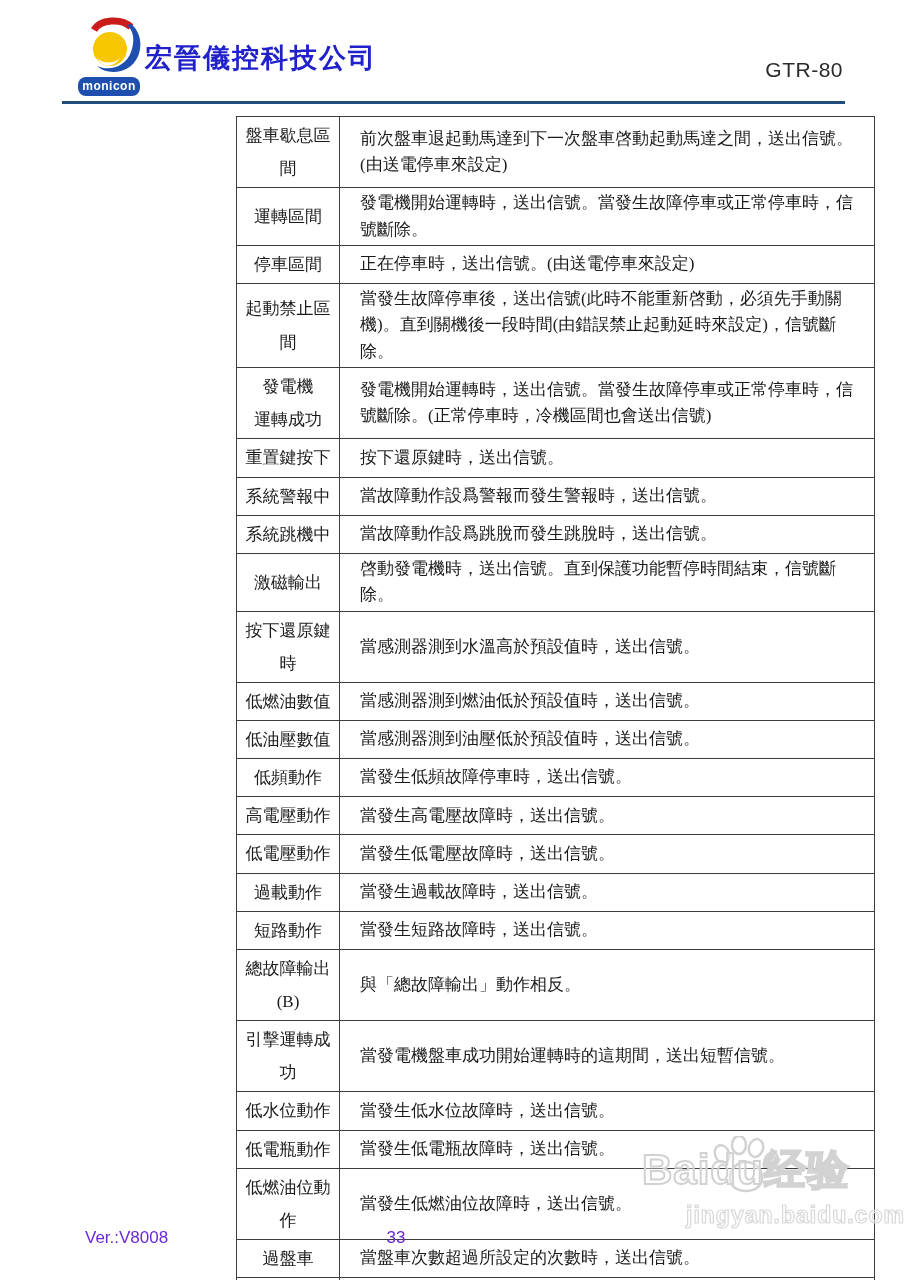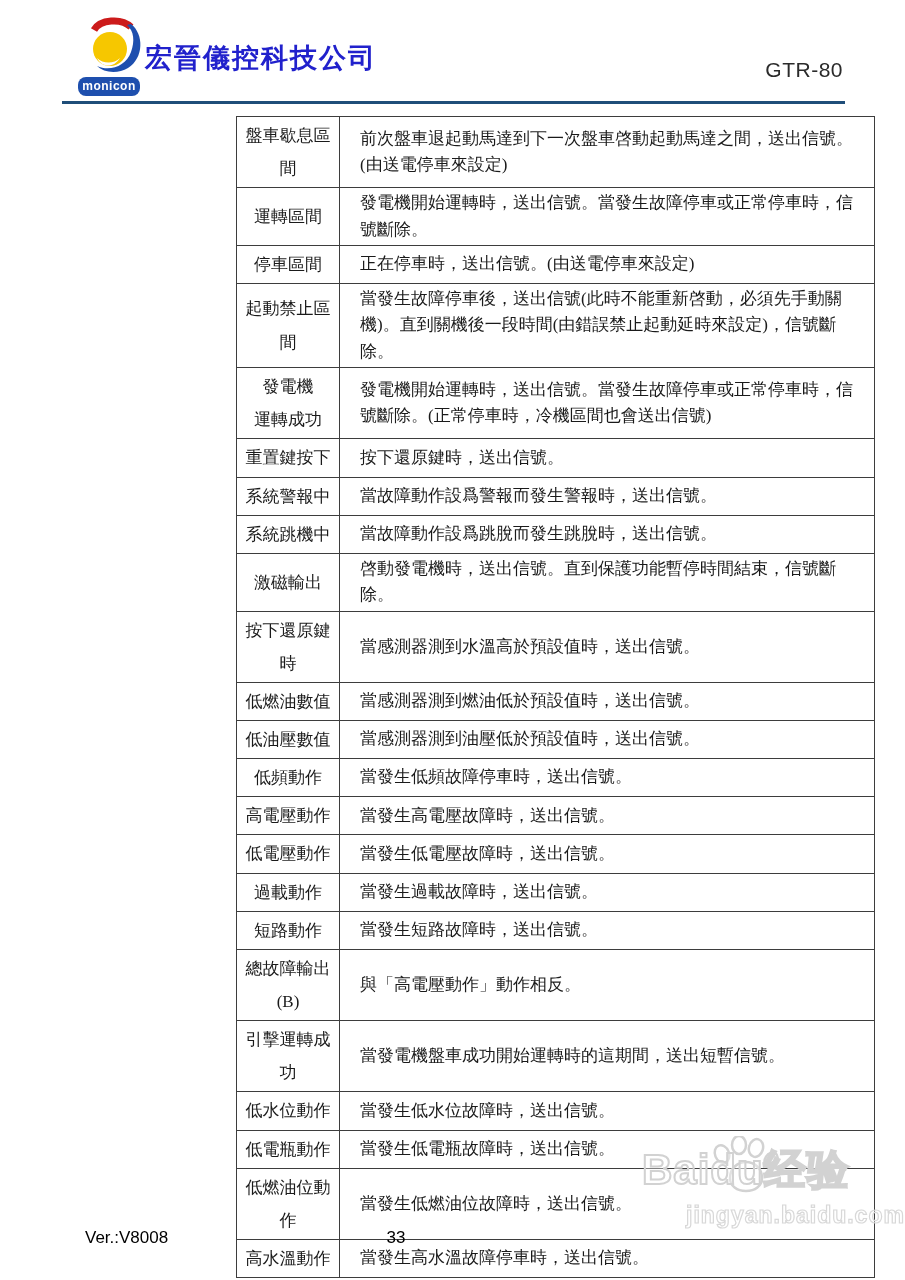--- a/index.html
+++ b/index.html
@@ -43,21 +43,21 @@
   .sig-table td{border:1px solid var(--border);font-size:17px;}
   td.label-cell{
     width:103px;text-align:center;vertical-align:middle;
     padding:2px 1px;white-space:pre-line;line-height:1.95;
   }
   td.desc-cell{
     padding:2px 20px;vertical-align:middle;line-height:1.55;height:38px;
   }
   
   .footer{position:absolute;left:0;top:1228px;width:792px;height:30px;
-    font:17px "Liberation Sans",sans-serif;color:#000000;}
+    font:17px "Liberation Sans",sans-serif;color:#6d28d9;}
   .ver{position:absolute;left:85px;top:0;}
   .pageno{position:absolute;left:0;right:0;top:0;text-align:center;}
   
   .watermark{
     position:absolute;left:642px;top:1142px;width:240px;z-index:5;
     font-family:"Liberation Sans",sans-serif;pointer-events:none;
   }
   .wm-paw{position:absolute;left:66px;top:-6px;}
   .wm-main{
     position:relative;display:block;
@@ -164,37 +164,41 @@
         <tr>
     <td class="label-cell">過載動作</td>
     <td class="desc-cell">當發生過載故障時，送出信號。</td>
   </tr>
         <tr>
     <td class="label-cell">短路動作</td>
     <td class="desc-cell">當發生短路故障時，送出信號。</td>
   </tr>
         <tr>
     <td class="label-cell">總故障輸出(B)</td>
-    <td class="desc-cell">與「高電壓動作」動作相反。</td>
+    <td class="desc-cell">與「總故障輸出」動作相反。</td>
   </tr>
         <tr>
     <td class="label-cell">引擊運轉成功</td>
     <td class="desc-cell">當發電機盤車成功開始運轉時的這期間，送出短暫信號。</td>
   </tr>
         <tr>
     <td class="label-cell">低水位動作</td>
     <td class="desc-cell">當發生低水位故障時，送出信號。</td>
   </tr>
         <tr>
     <td class="label-cell">低電瓶動作</td>
     <td class="desc-cell">當發生低電瓶故障時，送出信號。</td>
   </tr>
         <tr>
     <td class="label-cell">低燃油位動作</td>
     <td class="desc-cell">當發生低燃油位故障時，送出信號。</td>
+  </tr>
+        <tr>
+    <td class="label-cell">過盤車</td>
+    <td class="desc-cell">當盤車次數超過所設定的次數時，送出信號。</td>
   </tr>
         <tr>
     <td class="label-cell">高水溫動作</td>
     <td class="desc-cell">當發生高水溫故障停車時，送出信號。</td>
   </tr>
       </tbody>
   </table>
 
   <div class="footer">
     <span class="ver">Ver.:V8008</span>

